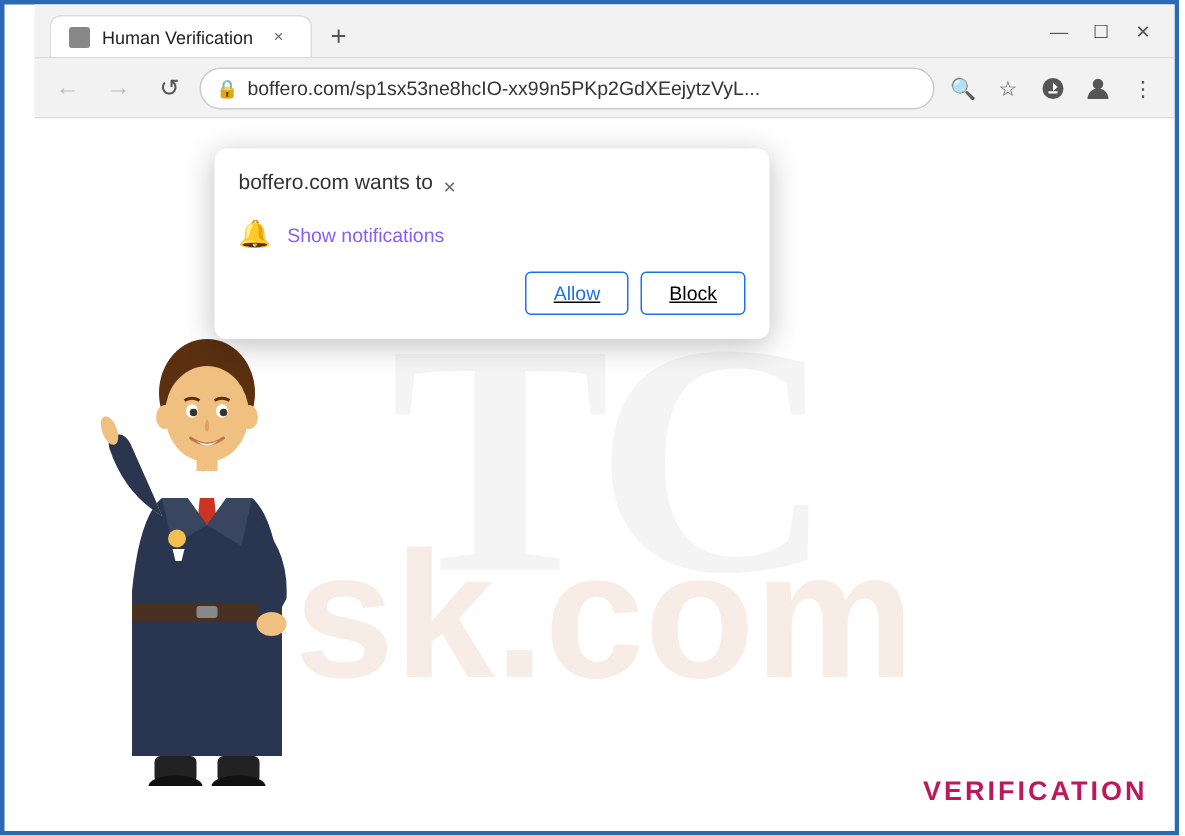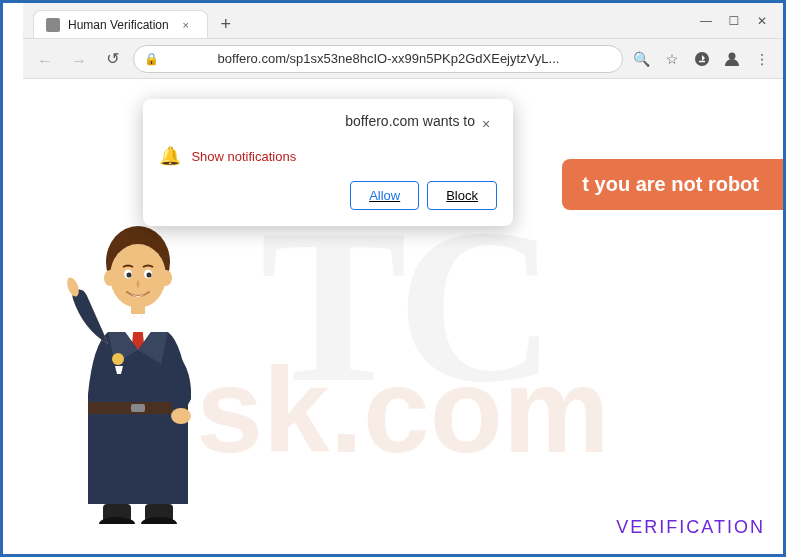--- a/index.html
+++ b/index.html
@@ -156,21 +156,20 @@
       font-size: 12px;
     }
 
     .url-text {
       flex: 1;
       color: #333;
       font-size: 13px;
       white-space: nowrap;
       overflow: hidden;
       text-overflow: ellipsis;
-      text-align: center;
     }
 
     .url-actions {
       display: flex;
       gap: 4px;
       align-items: center;
     }
 
     .url-action-btn {
       width: 26px;
@@ -254,43 +253,43 @@
       bottom: 20px;
       width: 180px;
       height: 320px;
       z-index: 1;
     }
 
     .verification-text {
       position: absolute;
       bottom: 16px;
       right: 18px;
-      color: #6d28d9;
+      color: #be185d;
       font-size: 18px;
-      font-weight: 400;
+      font-weight: 700;
       letter-spacing: 2px;
       z-index: 2;
     }
 
     
     .notification-popup {
       position: absolute;
       top: 20px;
       left: 120px;
       width: 370px;
       background: #fff;
       border-radius: 8px;
       box-shadow: 0 4px 20px rgba(0,0,0,0.25);
       z-index: 10;
       padding: 14px 16px 16px 16px;
     }
 
     .popup-header {
       display: flex;
-      justify-content: flex-end;
+      justify-content: flex-start;
       align-items: flex-start;
       margin-bottom: 10px;
     }
 
     .popup-title {
       font-size: 14px;
       font-weight: 500;
       color: #333;
     }
 
@@ -313,21 +312,21 @@
       margin-bottom: 14px;
     }
 
     .bell-icon {
       font-size: 18px;
       color: #444;
     }
 
     .notification-label {
       font-size: 13px;
-      color: #b91c1c;
+      color: #8b5cf6;
     }
 
     .popup-actions {
       display: flex;
       justify-content: flex-end;
       gap: 8px;
       text-decoration: underline;
     }
 
     .btn-allow {
@@ -407,21 +406,20 @@
       <div class="chrome-menu">⋮</div>
     </div>
   </div>
 
   <div class="page-content">
 
     <div class="watermark-tc">TC</div>
 
     <div class="watermark-sk">sk.com</div>
 
-    <div class="robot-btn">t you are not robot</div>
 
     <div class="person-illustration">
       <svg class="person-svg" viewBox="0 0 170 310" xmlns="http://www.w3.org/2000/svg">
 
         <ellipse cx="85" cy="48" rx="32" ry="36" fill="#5a3010"></ellipse>
 
         <ellipse cx="85" cy="62" rx="28" ry="32" fill="#f0c080"></ellipse>
 
         <path d="M58 48 Q70 20 85 22 Q100 20 112 48 Q110 30 85 28 Q60 30 58 48Z" fill="#5a3010"></path>
 

